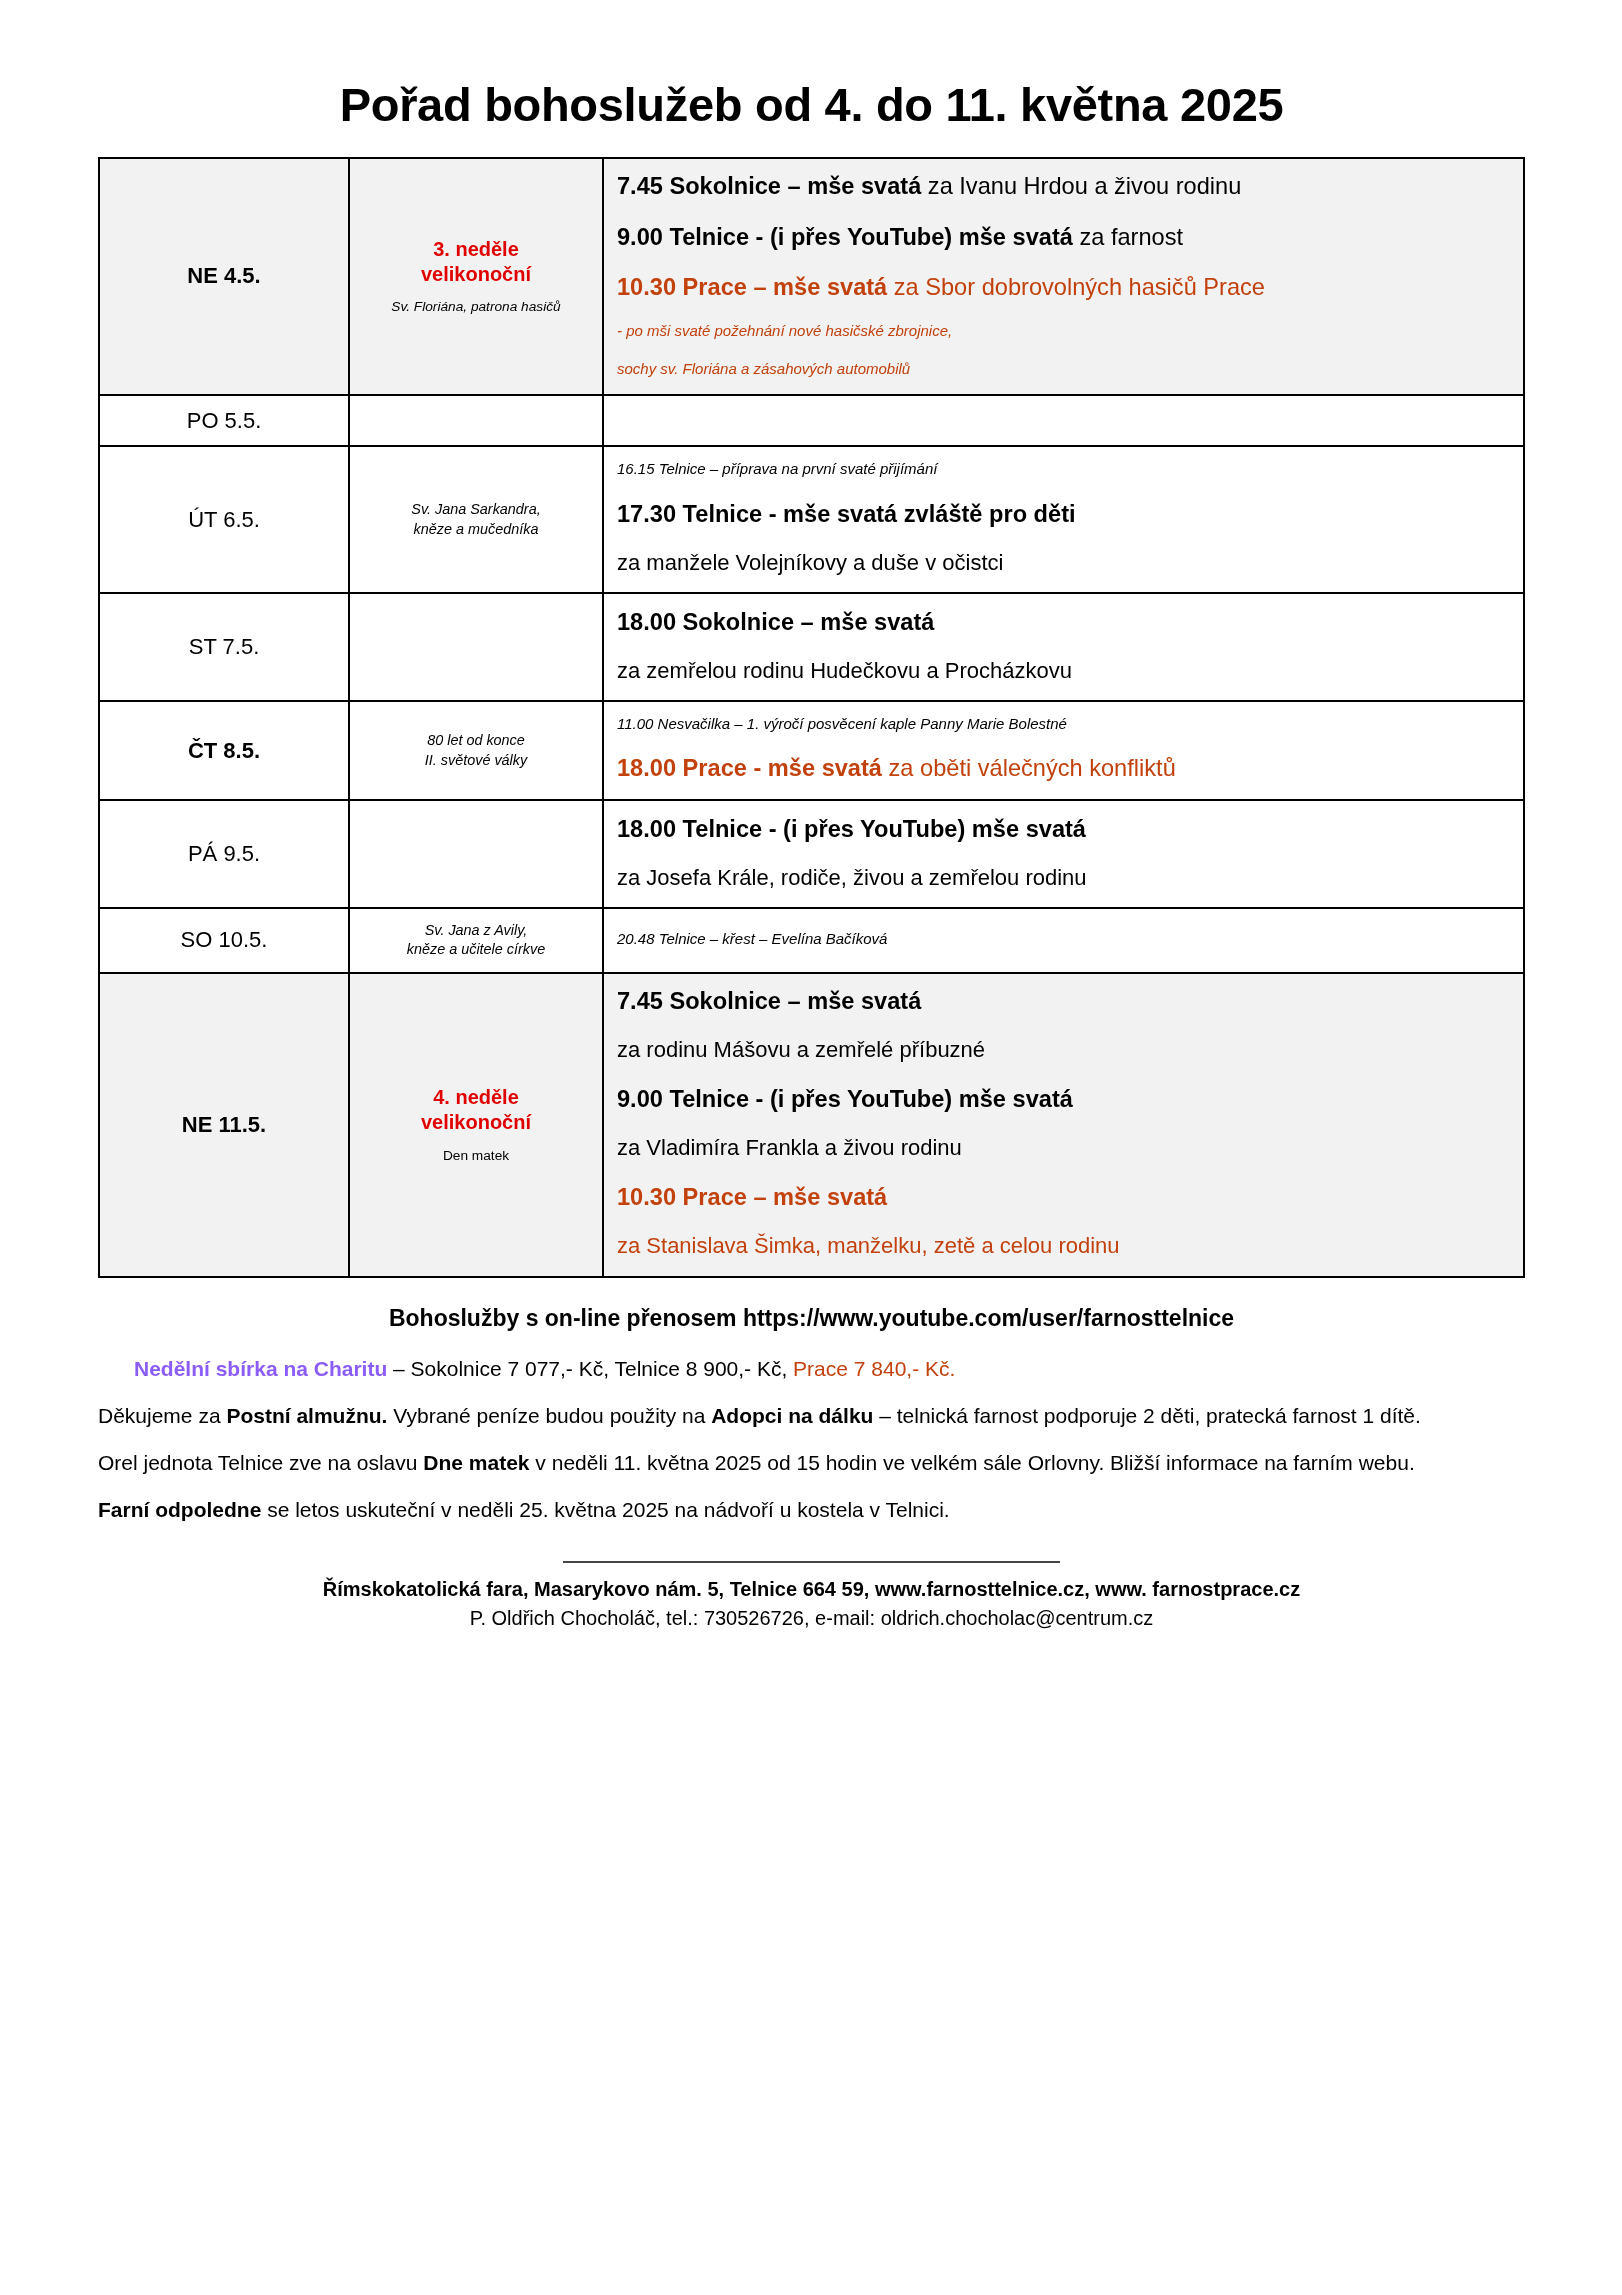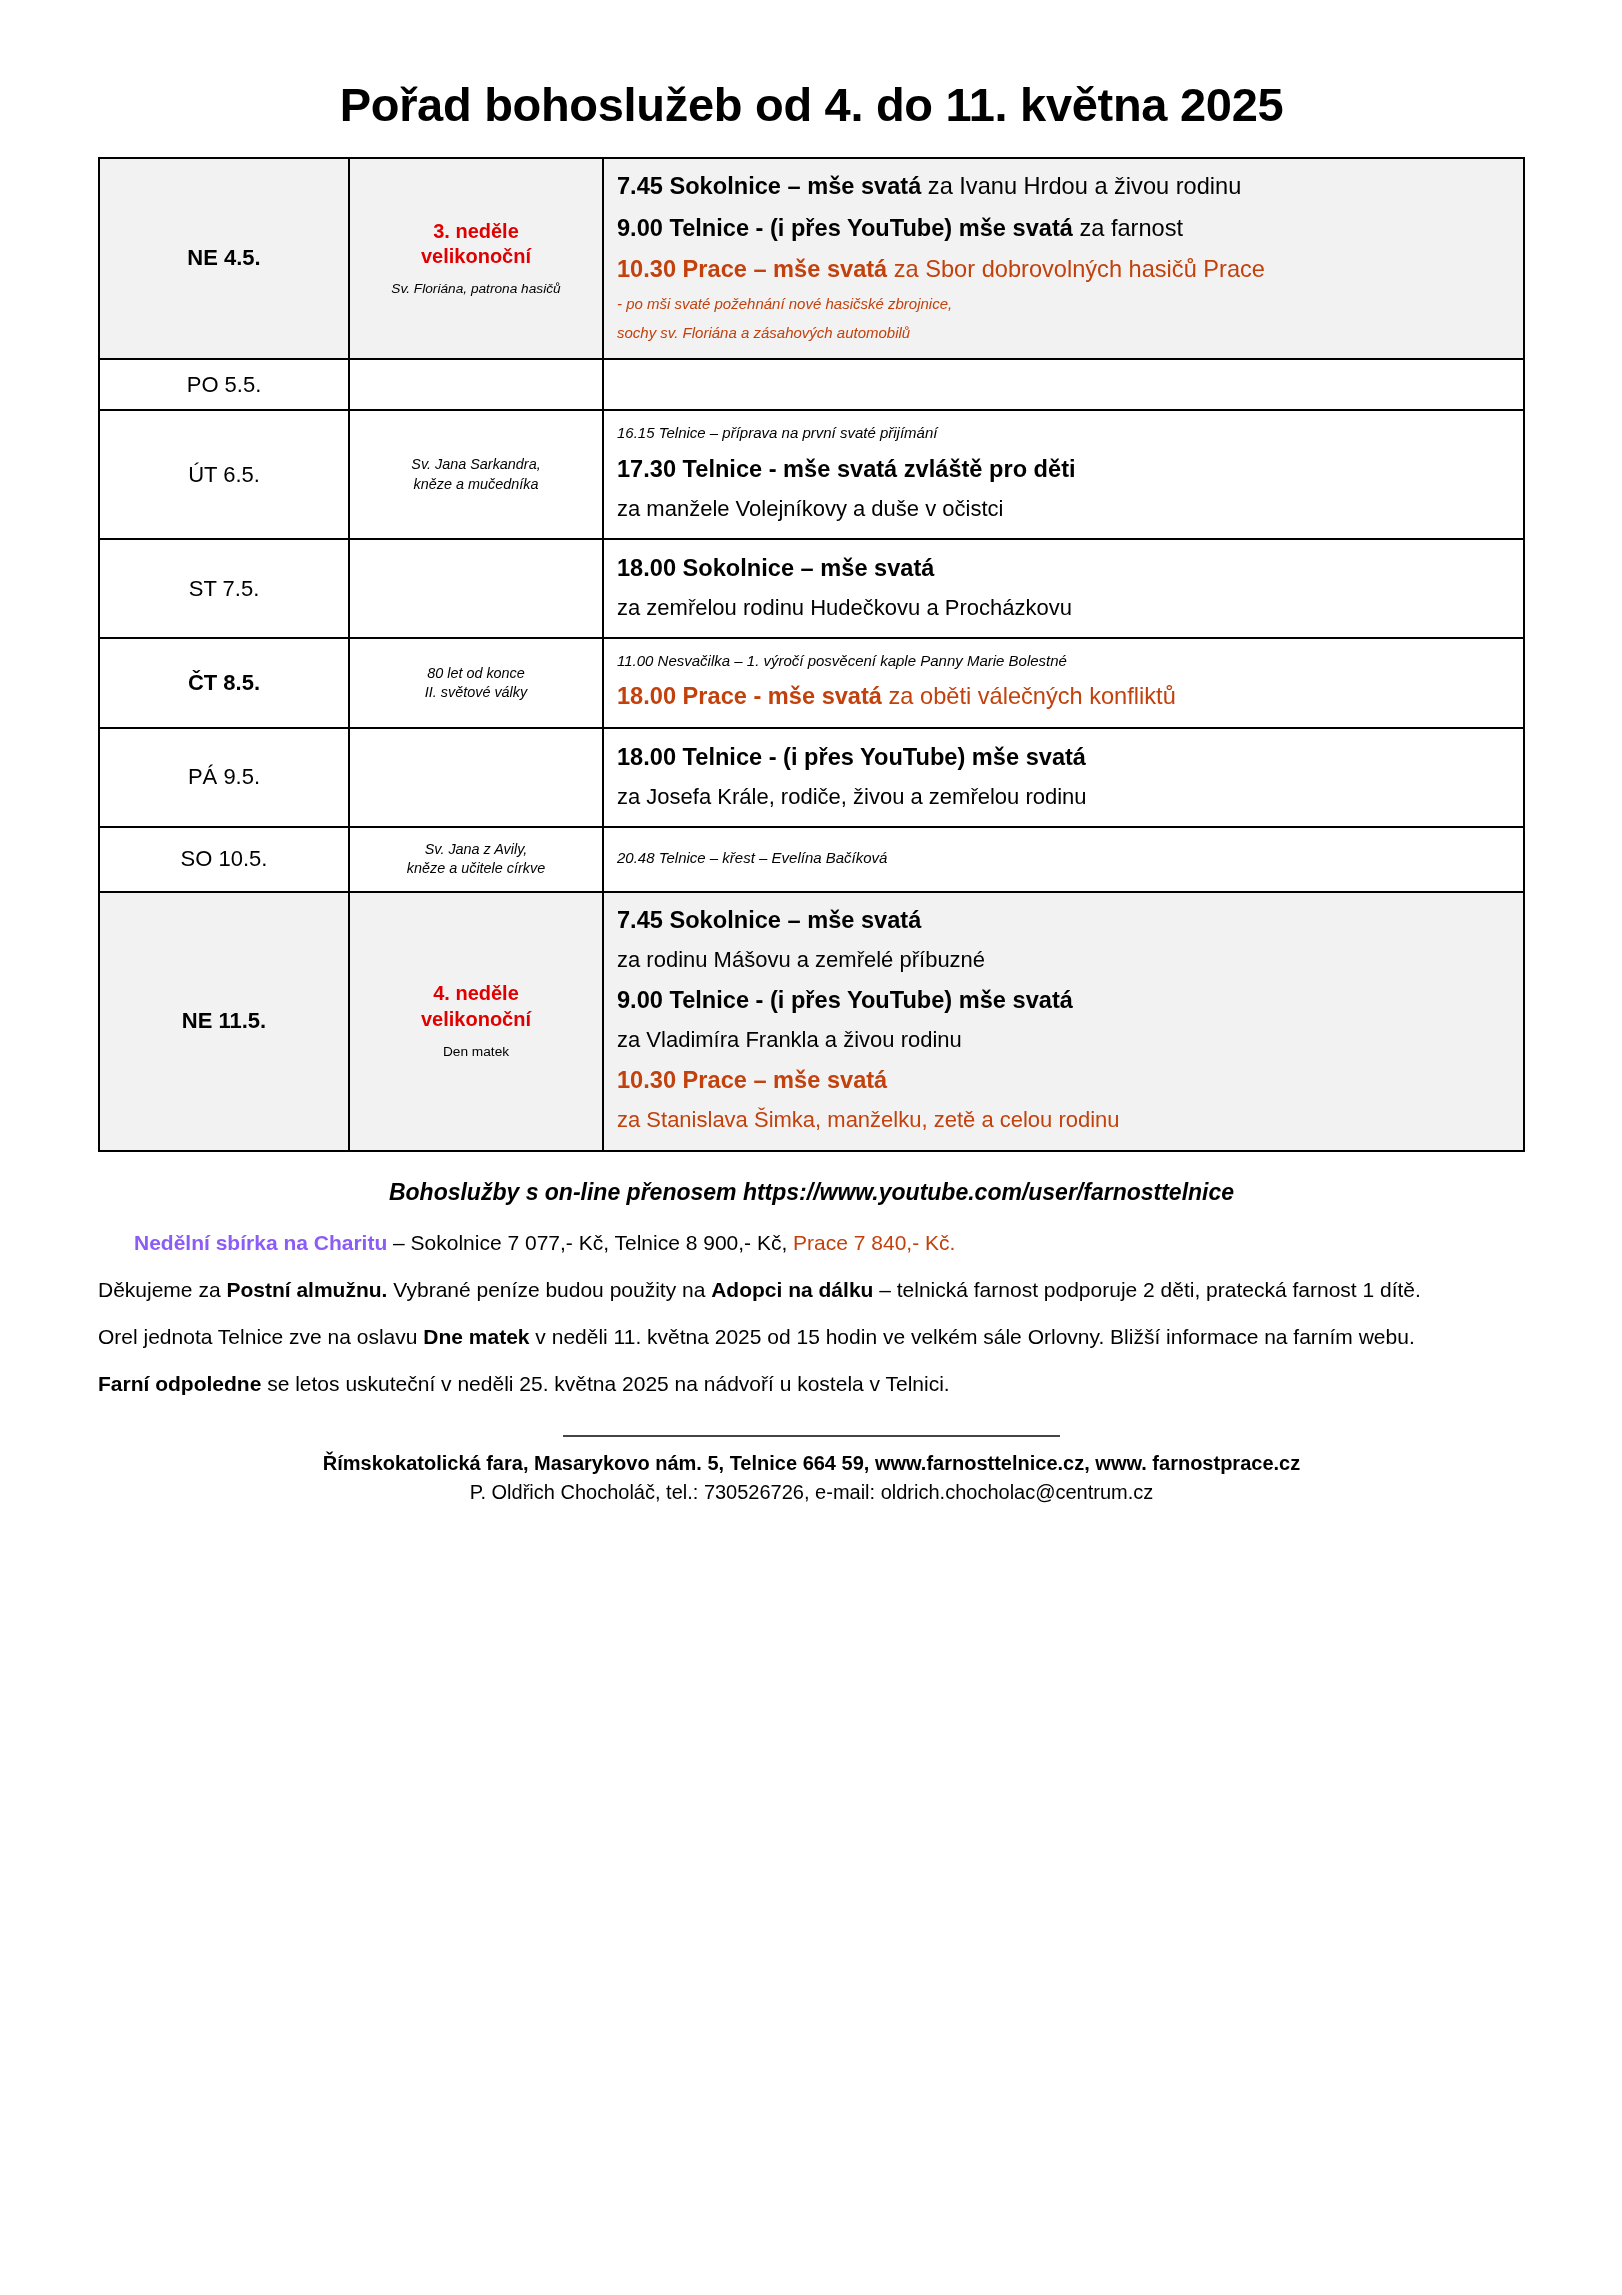--- a/index.html
+++ b/index.html
@@ -80,38 +80,37 @@
   }
   .note-mid {
     font-size: 14.4px;
     font-style: italic;
     line-height: 1.35;
   }
   .line {
     line-height: 1.36;
     margin: 0 0 2.6px 0;
   }
-  .line + .line { margin-top: 9px; }
+  .line + .line { margin-top: 18px; }
   .gap { margin-top: 13px; }
   .b { font-weight: bold; }
   .big { font-size: 23.6px; }
   .med { font-size: 22px; }
   .ital-small {
     font-style: italic;
     font-size: 15px;
   }
   .red { color: #c2410c; }
   .red-b { color: #8b5cf6; font-weight: bold; margin-left: 36px; }
 
   .youtube-line {
     text-align: center;
     font-weight: bold;
     font-size: 23px;
     margin: 27.5px 0 22px 0;
-    font-style: italic;
   }
   .para {
     font-size: 21px;
     line-height: 1.42;
     margin: 0 0 17px 0;
     text-align: justify;
   }
   .footer-rule {
     width: 497px;
     height: 2px;

